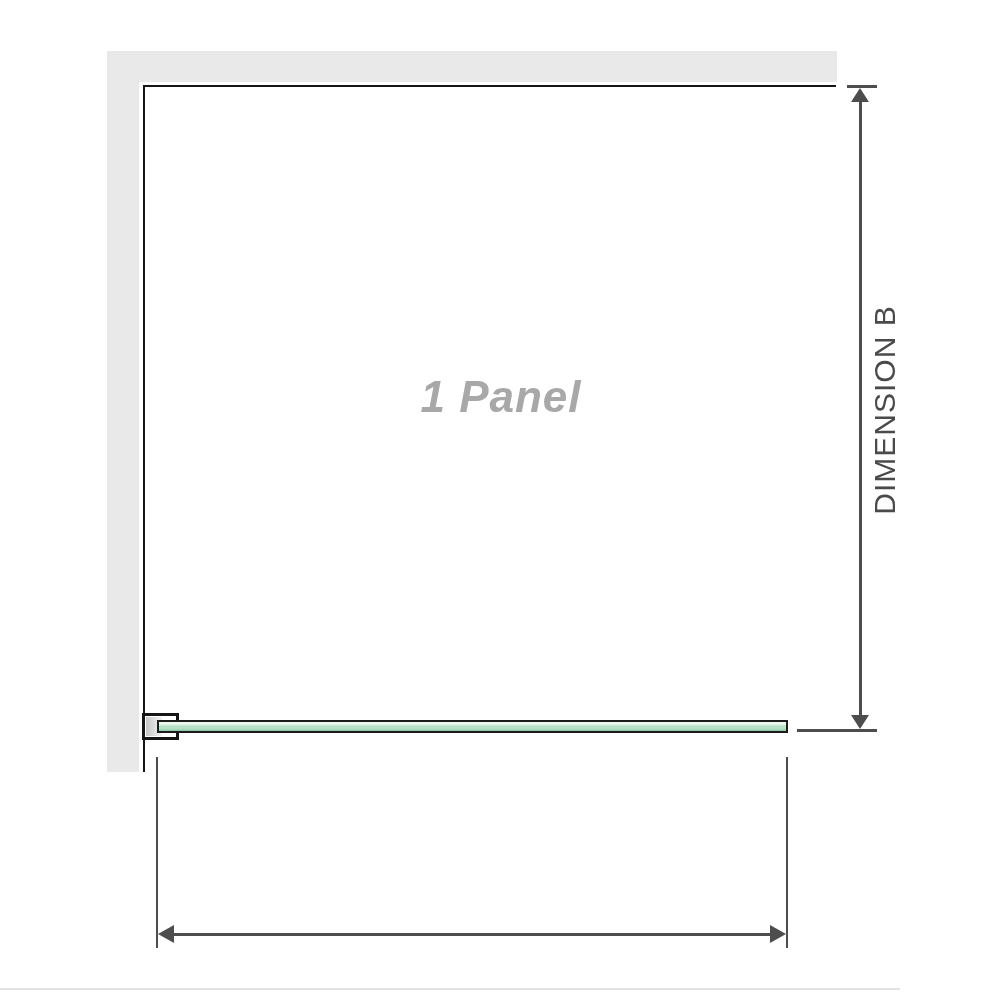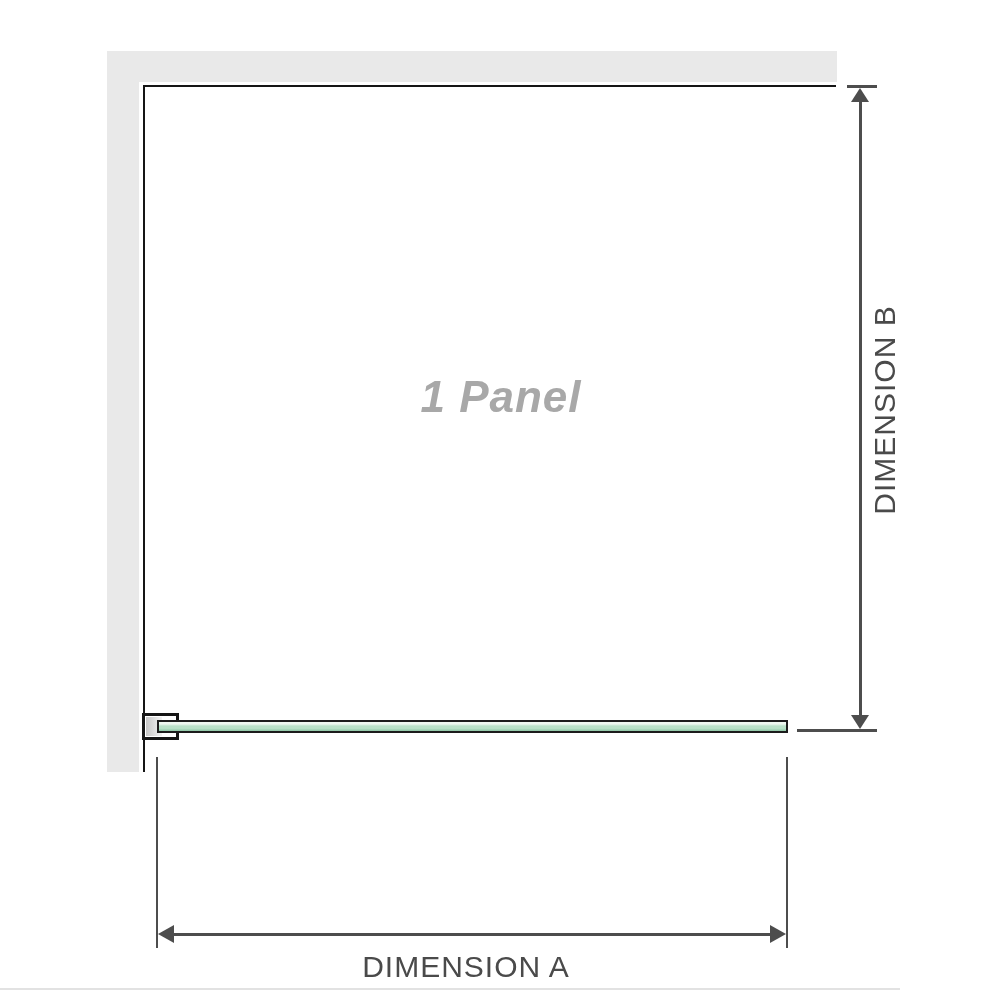--- a/index.html
+++ b/index.html
@@ -168,17 +168,16 @@
   <div class="dim-b-cap-bottom"></div>
   <div class="arrow-up"></div>
   <div class="arrow-down"></div>
   <div class="dim-b-label">DIMENSION B</div>
 
   <div class="dim-a-ext-left"></div>
   <div class="dim-a-ext-right"></div>
   <div class="dim-a-line"></div>
   <div class="arrow-left"></div>
   <div class="arrow-right"></div>
-  <div class="dim-a-label">DIMENSION A</div>
 
   <div class="separator"></div>
 
 </div>
 
 </body></html>

